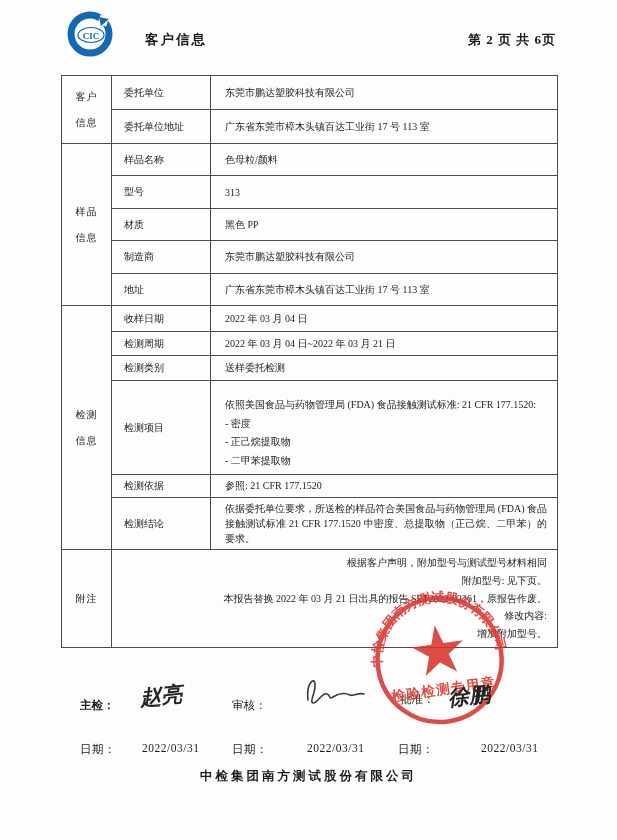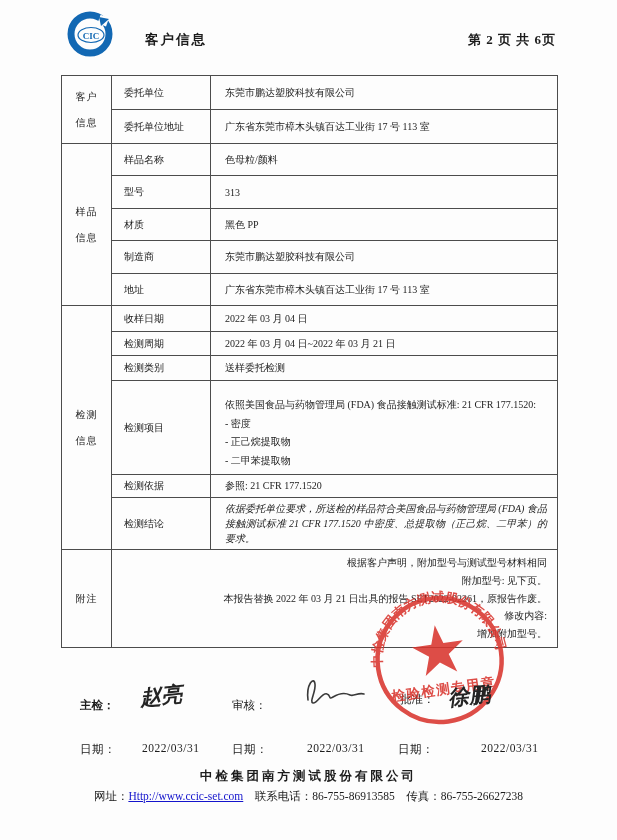--- a/index.html
+++ b/index.html
@@ -16,21 +16,21 @@
   .hdr-no { position:absolute; left:236px; top:31px; font-size:12.5px; font-weight:bold; }
   .hdr-page { position:absolute; left:468px; top:31px; font-size:13px; font-weight:bold; letter-spacing:1px; }
   
   table.main { position:absolute; left:61px; top:75px; border-collapse:collapse; table-layout:fixed; width:496px; }
   table.main td { border:1px solid #4c4c4c; font-size:10px; vertical-align:middle; }
   td.seclab { text-align:center; padding:0; }
   td.seclab .vlab { display:inline-block; width:2.2em; line-height:2.6; letter-spacing:1px; }
   td.field { padding-left:12px; }
   td.val { padding-left:14px; padding-right:10px; }
   td.multiline { white-space:pre-line; vertical-align:middle; line-height:1.85; padding-top:15px; padding-bottom:4px; }
-  td.conclusion { line-height:1.5; text-align:justify; padding-top:3px; padding-bottom:3px;font-style:italic; }
+  td.conclusion { line-height:1.5; text-align:justify; padding-top:3px; padding-bottom:3px; }
   td.note { white-space:pre-line; line-height:1.78; vertical-align:middle; padding-left:14px; padding-right:10px;text-align:right; }
   
   .sig-zone { position:absolute; left:0; top:640px; width:617px; height:130px; }
   .sig-label { position:absolute; font-size:11.5px; }
   .sig-name { position:absolute; font-size:21px; font-weight:bold; font-style:italic;
               font-family:"DejaVu Sans",sans-serif; color:#242424; transform:rotate(-6deg); white-space:nowrap; }
   .sig-scribble { position:absolute; }
   .sig-date { position:absolute; font-size:11.5px; letter-spacing:0.5px; }
   
   .stamp { position:absolute; left:368px; top:588px; width:144px; height:150px;
@@ -171,18 +171,15 @@
     <span class="sig-date" style="left:80px;  top:102px;">日期：</span>
     <span class="sig-date" style="left:142px; top:102px;">2022/03/31</span>
     <span class="sig-date" style="left:232px; top:102px;">日期：</span>
     <span class="sig-date" style="left:307px; top:102px;">2022/03/31</span>
     <span class="sig-date" style="left:398px; top:102px;">日期：</span>
     <span class="sig-date" style="left:481px; top:102px;">2022/03/31</span>
   </div>
 
   <div class="foot">
     <div class="foot-company">中检集团南方测试股份有限公司</div>
-    <div class="foot-line">
-      <span>网址：</span><span class="foot-link" style="color:#1414cc">Http://www.ccic-set.com</span><span>　联系电话：86-755-86913585　传真：86-755-26627238</span>
-    </div>
   </div>
 
 </div>
 
 </body></html>

